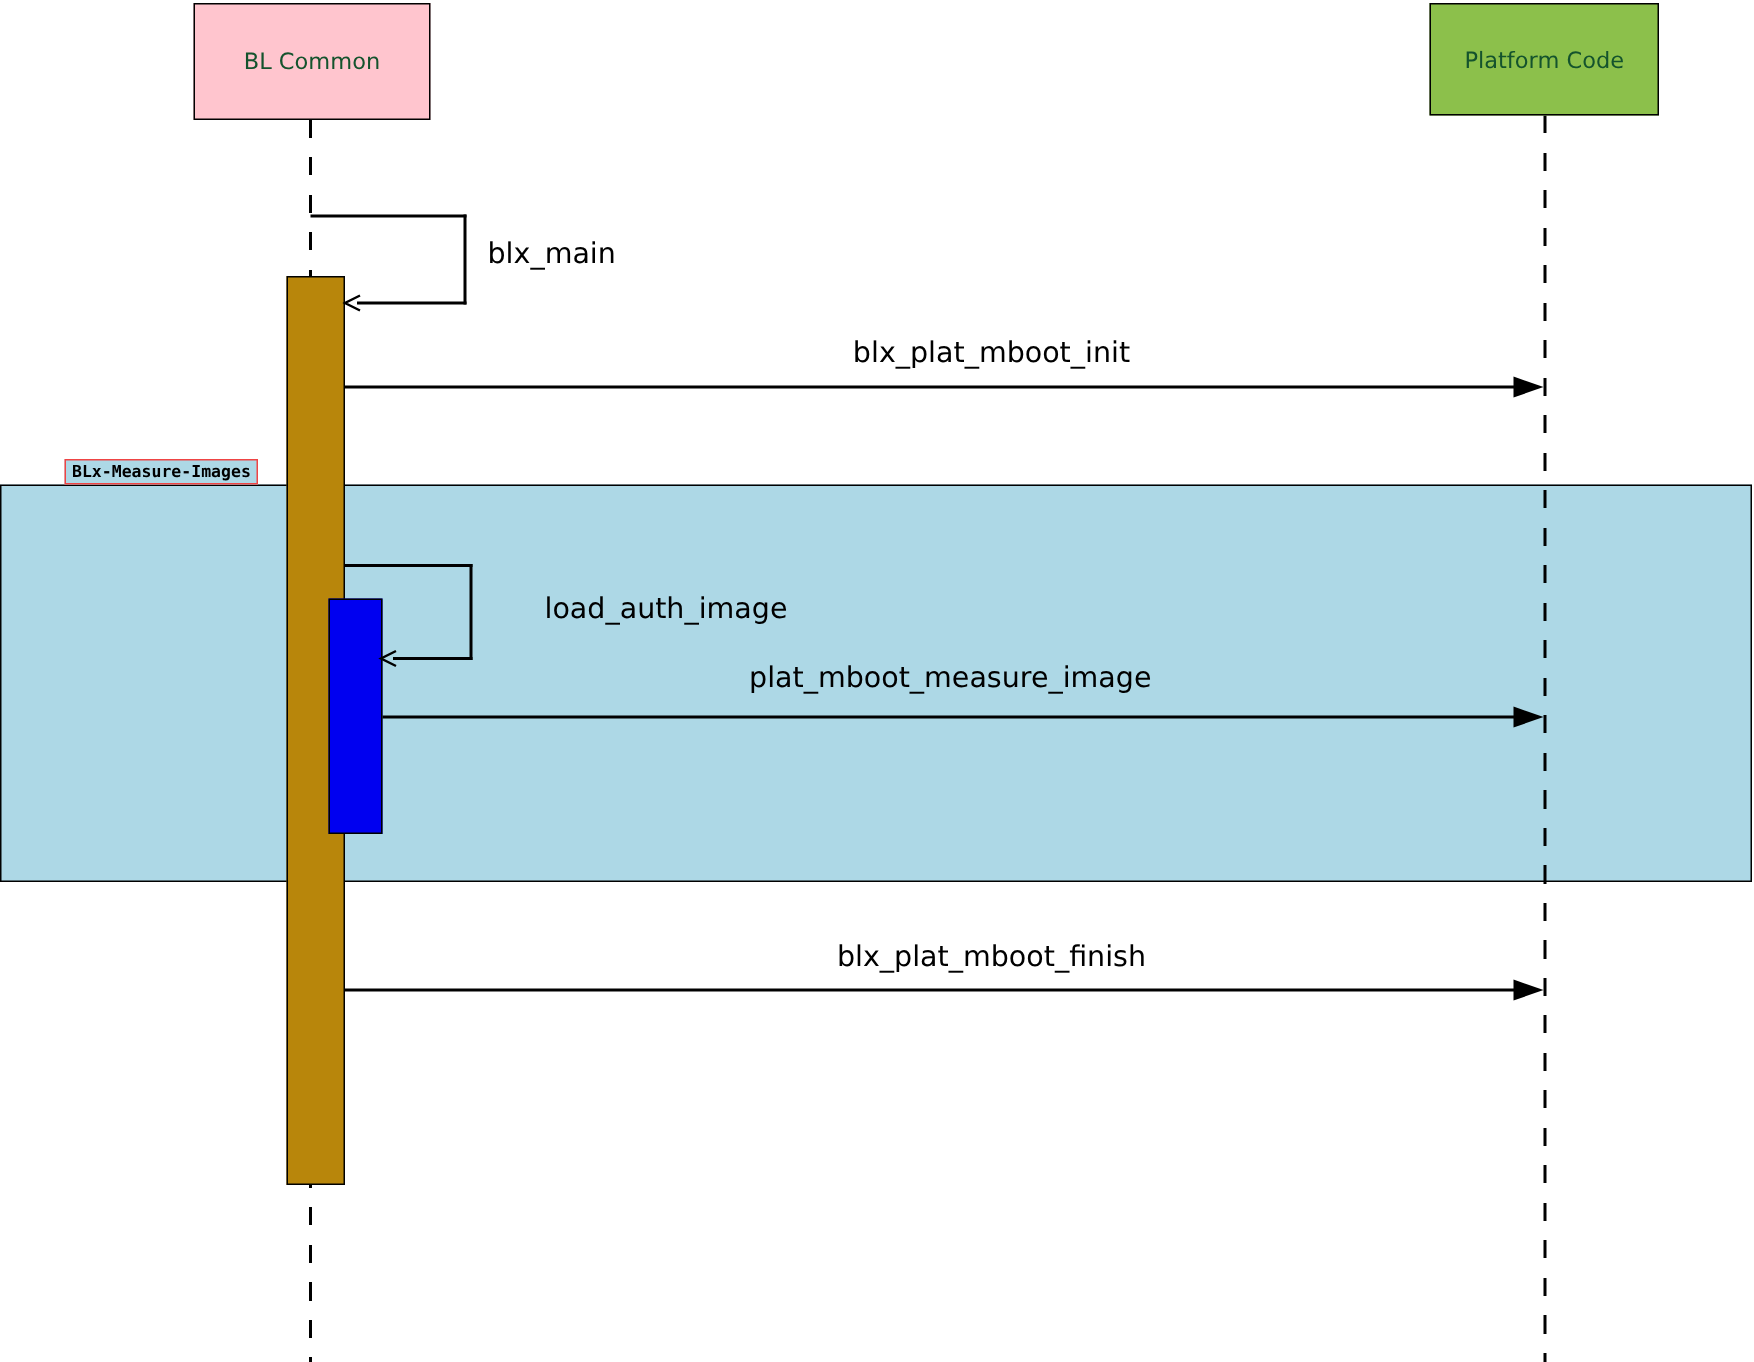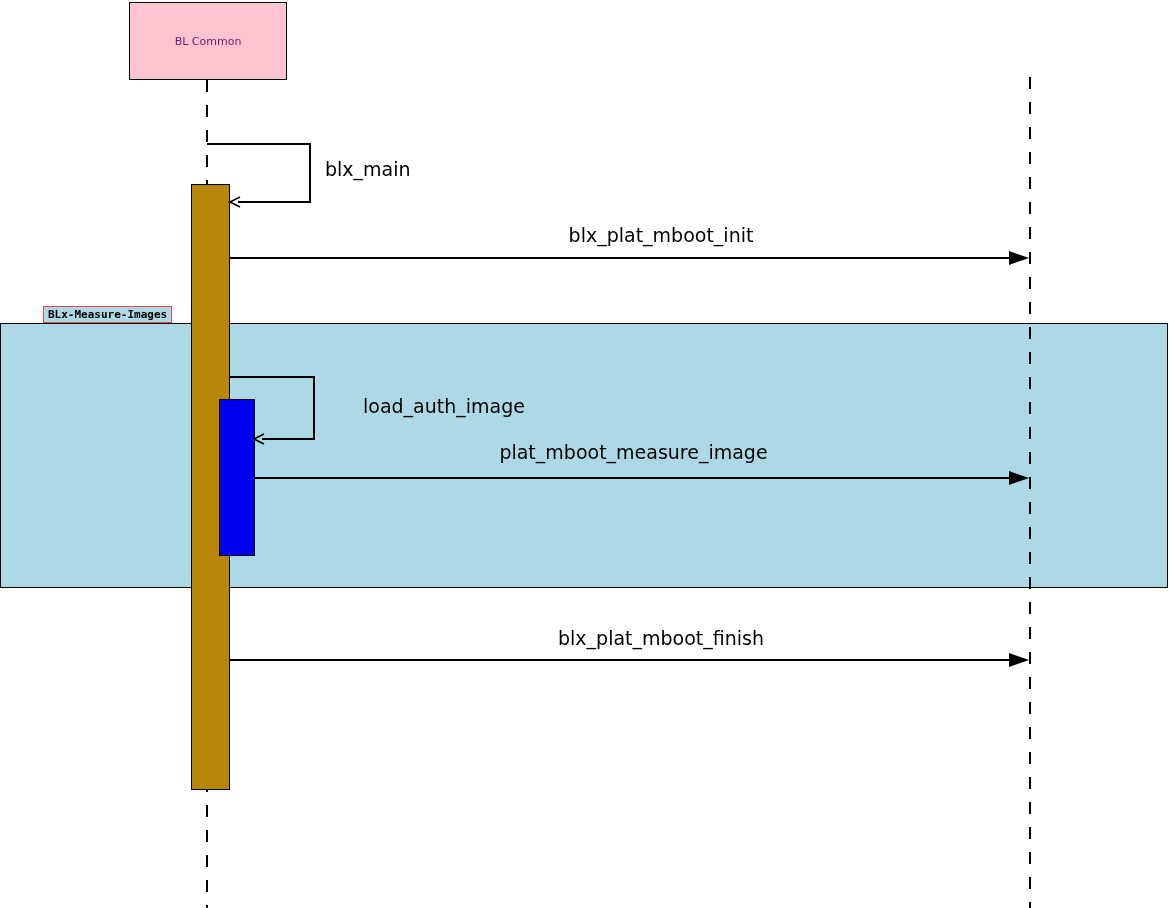--- a/index.html
+++ b/index.html
@@ -7,21 +7,21 @@
     position:relative;
     width:1169px;height:908px;
     background:#ffffff;
     font-family:"DejaVu Sans","Liberation Sans",sans-serif;
     overflow:hidden;
   }
   .actor-box{
     position:absolute;
     border:1px solid #000;
     display:flex;align-items:center;justify-content:center;
-    font-size:11px;color:#701a75;
+    font-size:15px;color:#14532d;
     box-sizing:border-box;
     z-index:6;
   }
   .actor-bl{left:129px;top:2px;width:158px;height:78px;background:#FFC5CE;}
   .actor-plat{left:953px;top:2px;width:153px;height:75px;background:#8CC04B;}
   .lifeline{
     position:absolute;width:2px;
     background:repeating-linear-gradient(to bottom,#000 0 12px,transparent 12px 25px);
     z-index:2;
   }
@@ -65,20 +65,21 @@
 
 <div class="canvas">
 
   <div class="lifeline lifeline-bl"></div>
   <div class="lifeline lifeline-plat"></div>
 
   <div class="frame-body"></div>
   <div class="frame-tab">BLx-Measure-Images</div>
 
   <div class="actor-box actor-bl">BL Common</div>
+  <div class="actor-box actor-plat">Platform Code</div>
 
   <div class="activation act-gold"></div>
   <div class="activation act-blue"></div>
 
   <div class="hline" style="left:207px;top:143px;width:104px;height:2px;"></div>
   <div class="vline" style="left:309px;top:143px;width:2px;height:60px;"></div>
   <div class="hline" style="left:238px;top:201px;width:73px;height:2px;"></div>
   <svg class="arrowhead-open" style="left:228px;top:195px;" width="14" height="14">
     <polyline points="12,2 2,7 12,12" fill="none" stroke="#000" stroke-width="1.6"></polyline>
   </svg>

